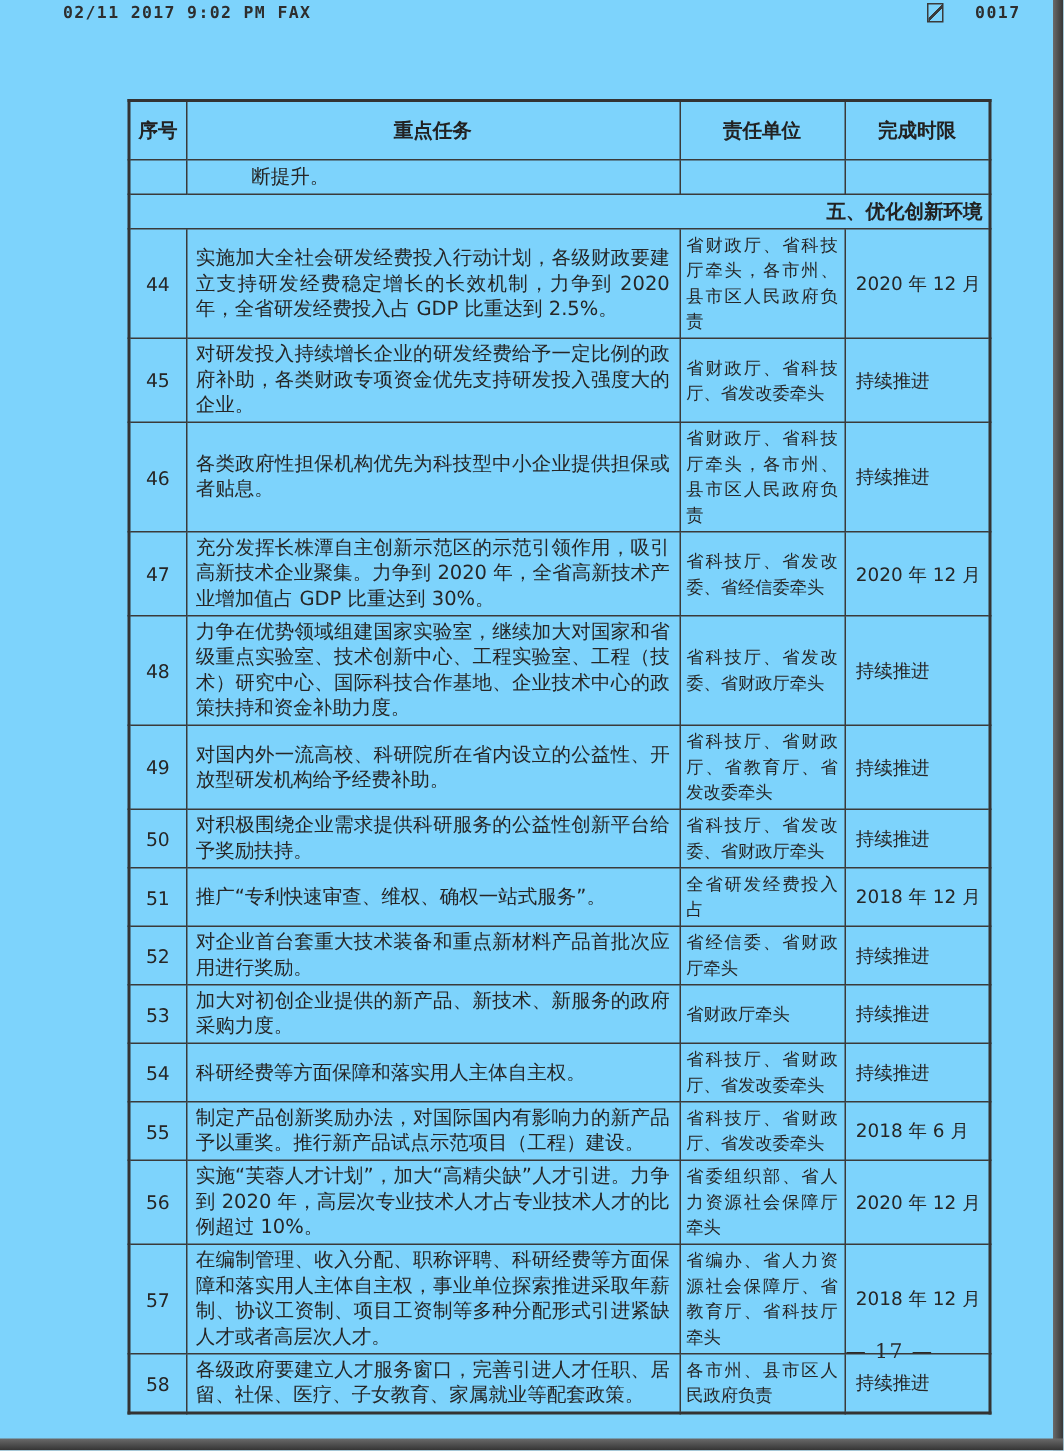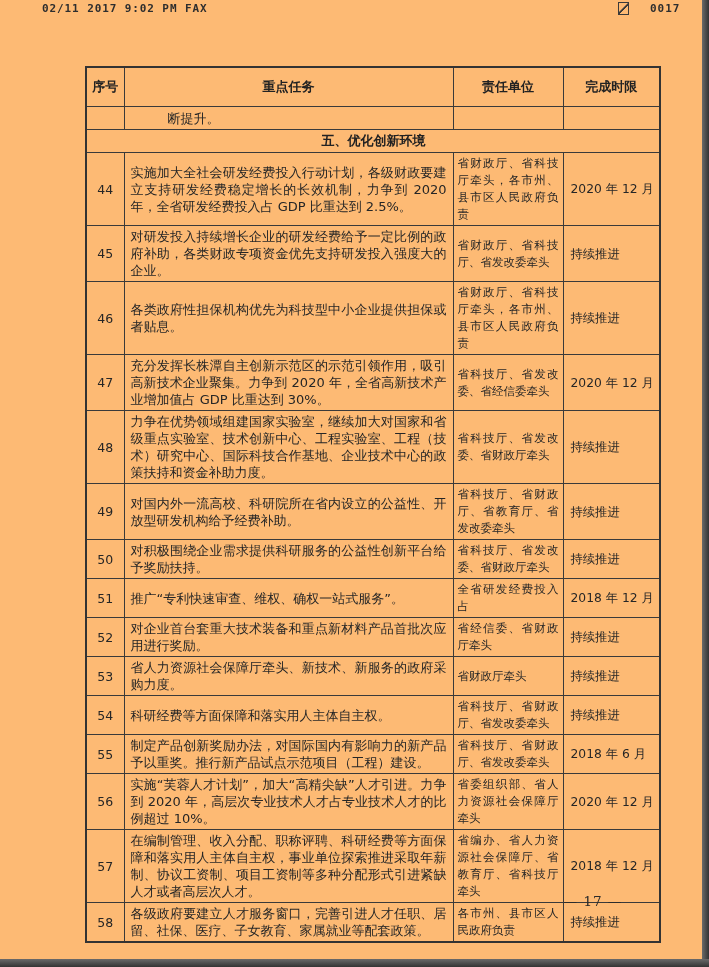--- a/index.html
+++ b/index.html
@@ -4,21 +4,21 @@
 <style>
   html, body {
     margin: 0;
     padding: 0;
     background: #e8e8e8;
   }
   .page {
     position: relative;
     width: 709px;
     height: 967px;
-    background: #fdba74;
+    background: #7dd3fc;
     overflow: hidden;
     font-family: "DejaVu Sans", sans-serif;
     color: #262626;
   }
   
   .fax-timestamp {
     position: absolute;
     top: 2px;
     left: 42px;
     font-family: "DejaVu Sans Mono", monospace;
@@ -111,21 +111,21 @@
     line-height: 16px;
     padding: 1px 3px 1px 7px;
   }
   .row-continuation td {
     height: 18px;
     padding-left: 43px;
   }
   .row-section td {
     font-size: 13px;
     font-weight: bold;
-    text-align: center;
+    text-align: right;
     padding: 2px 4px 2px 5px;
     height: 17px;
     color: #222222;
   }
   
   .page-number {
     position: absolute;
     left: 545px;
     top: 893px;
     width: 96px;
@@ -223,21 +223,21 @@
         <td class="c-deadline">2018 年 12 月</td>
       </tr>
       <tr>
         <td class="c-no">52</td>
         <td class="c-task">对企业首台套重大技术装备和重点新材料产品首批次应用进行奖励。</td>
         <td class="c-unit">省经信委、省财政厅牵头</td>
         <td class="c-deadline">持续推进</td>
       </tr>
       <tr>
         <td class="c-no">53</td>
-        <td class="c-task">省人力资源社会保障厅牵头、新技术、新服务的政府采购力度。</td>
+        <td class="c-task">加大对初创企业提供的新产品、新技术、新服务的政府采购力度。</td>
         <td class="c-unit">省财政厅牵头</td>
         <td class="c-deadline">持续推进</td>
       </tr>
       <tr>
         <td class="c-no">54</td>
         <td class="c-task">科研经费等方面保障和落实用人主体自主权。</td>
         <td class="c-unit">省科技厅、省财政厅、省发改委牵头</td>
         <td class="c-deadline">持续推进</td>
       </tr>
       <tr>

